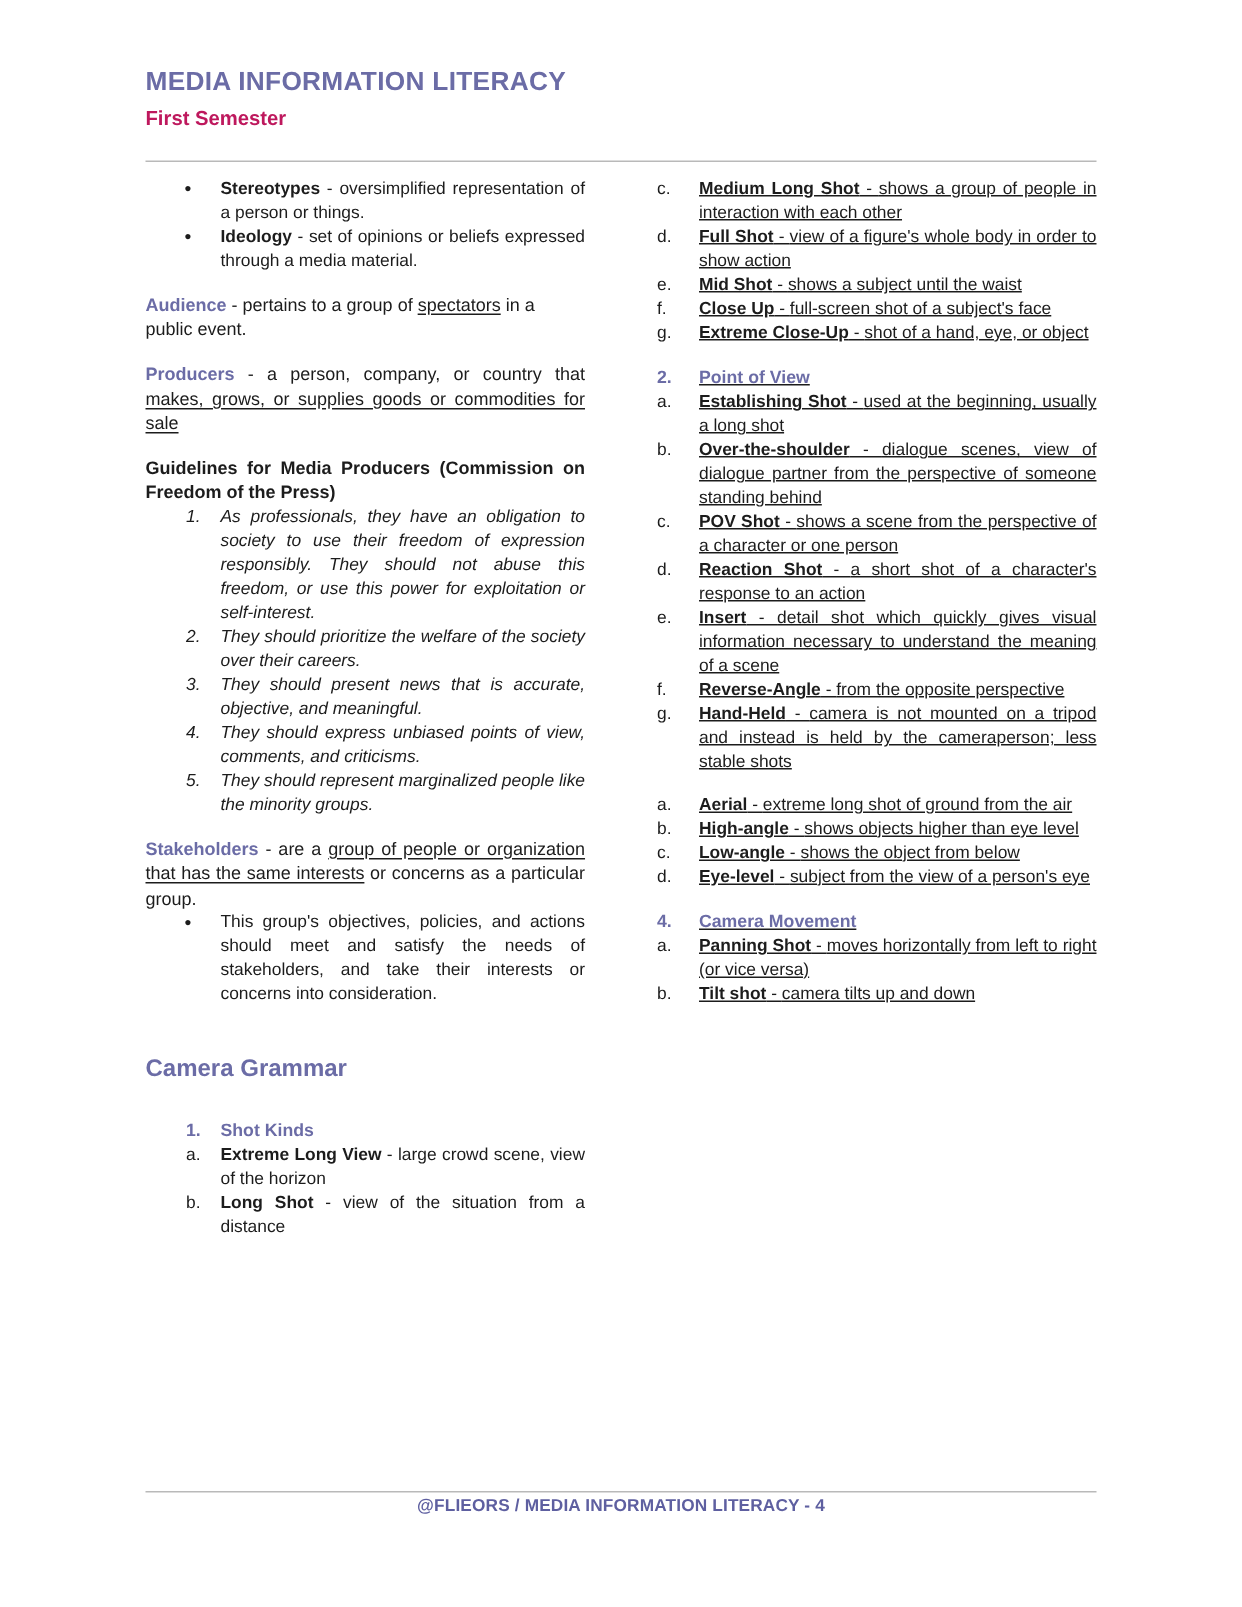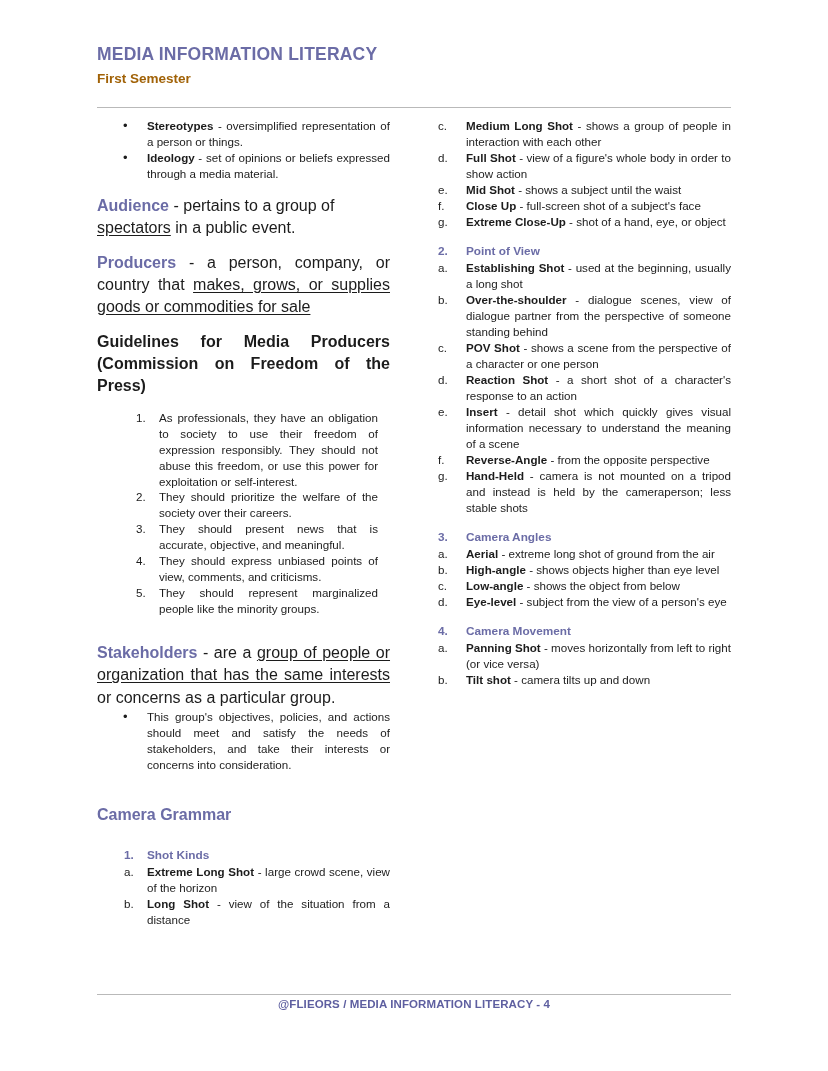--- a/index.html
+++ b/index.html
@@ -36,21 +36,21 @@
     font-size: 17.5px;
     font-weight: bold;
     color: #6b6ca6;
     letter-spacing: 0.2px;
     margin: 0;
     line-height: 1.25;
   }
   .doc-subtitle {
     font-size: 13.5px;
     font-weight: bold;
-    color: #a16207;
+    color: #be185d;
     margin: 5px 0 0 0;
     line-height: 1.2;
   }
 
   .rule-top {
     position: absolute;
     left: 97px;
     top: 107px;
     width: 634px;
     height: 1px;
@@ -83,25 +83,25 @@
     top: 118px;
     width: 634px;
     height: 865px;
   }
   .col {
     position: absolute;
     top: 0;
     width: 293px;
   }
   .col-left { left: 0; }
-  .col-right { left: 341px; }
+  .col-right { left: 341px; text-decoration: underline; }
 
   
   .p {
-    font-size: 16px;
+    font-size: 12px;
     line-height: 1.38;
     margin: 0;
     text-align: justify;
     color: #1c1c1c;
   }
   .gap { height: 13px; }
   .gap-sm { height: 7px; }
   .gap-lg { height: 17px; }
 
   b, .b { font-weight: bold; margin-top: 10px; }
@@ -132,23 +132,24 @@
     position: absolute;
     left: 26px;
     top: -1px;
     font-size: 13px;
     color: #1c1c1c;
   }
 
   
   ol.nl {
     list-style: none;
-    margin: 12px;
+    margin: 0;
     padding: 0;
     counter-reset: nlc;
+    font-style: italic;
   }
   ol.nl > li {
     position: relative;
     padding-left: 50px;
     font-size: 11.6px;
     line-height: 1.38;
     text-align: justify;
     counter-increment: nlc;
   }
   ol.nl > li::before {
@@ -264,21 +265,21 @@
 
       <div class="gap-lg"></div>
 
       <p class="accent-head">Camera Grammar</p>
 
       <div class="gap-sm"></div>
 
       <div class="cg-section" data-num="1">Shot Kinds</div>
 
       <ol class="al">
-        <li><b>Extreme Long Shot</b><span> - </span><span>large crowd scene, view of the horizon</span></li>
+        <li><b>Extreme Long View</b><span> - </span><span>large crowd scene, view of the horizon</span></li>
         <li><b>Long Shot</b><span> - </span><span>view of the situation from a distance</span></li>
       </ol>
 
     </div>
 
     <div class="col col-right">
 
       <ol class="al" style="counter-reset: alc 2;">
         <li><b>Medium Long Shot</b><span> - </span><span>shows a group of people in interaction with each other</span></li>
         <li><b>Full Shot</b><span> - </span><span>view of a figure's whole body in order to show action</span></li>
@@ -296,21 +297,20 @@
         <li><b>Over-the-shoulder</b><span> - </span><span>dialogue scenes, view of dialogue partner from the perspective of someone standing behind</span></li>
         <li><b>POV Shot</b><span> - </span><span>shows a scene from the perspective of a character or one person</span></li>
         <li><b>Reaction Shot</b><span> - </span><span>a short shot of a character's response to an action</span></li>
         <li><b>Insert</b><span> - </span><span>detail shot which quickly gives visual information necessary to understand the meaning of a scene</span></li>
         <li><b>Reverse-Angle</b><span> - </span><span>from the opposite perspective</span></li>
         <li><b>Hand-Held</b><span> - </span><span>camera is not mounted on a tripod and instead is held by the cameraperson; less stable shots</span></li>
       </ol>
 
       <div class="gap"></div>
 
-      <div class="cg-section" data-num="3">Camera Angles</div>
 
       <ol class="al">
         <li><b>Aerial</b><span> - </span><span>extreme long shot of ground from the air</span></li>
         <li><b>High-angle</b><span> - </span><span>shows objects higher than eye level</span></li>
         <li><b>Low-angle</b><span> - </span><span>shows the object from below</span></li>
         <li><b>Eye-level</b><span> - </span><span>subject from the view of a person's eye</span></li>
       </ol>
 
       <div class="gap"></div>
 

